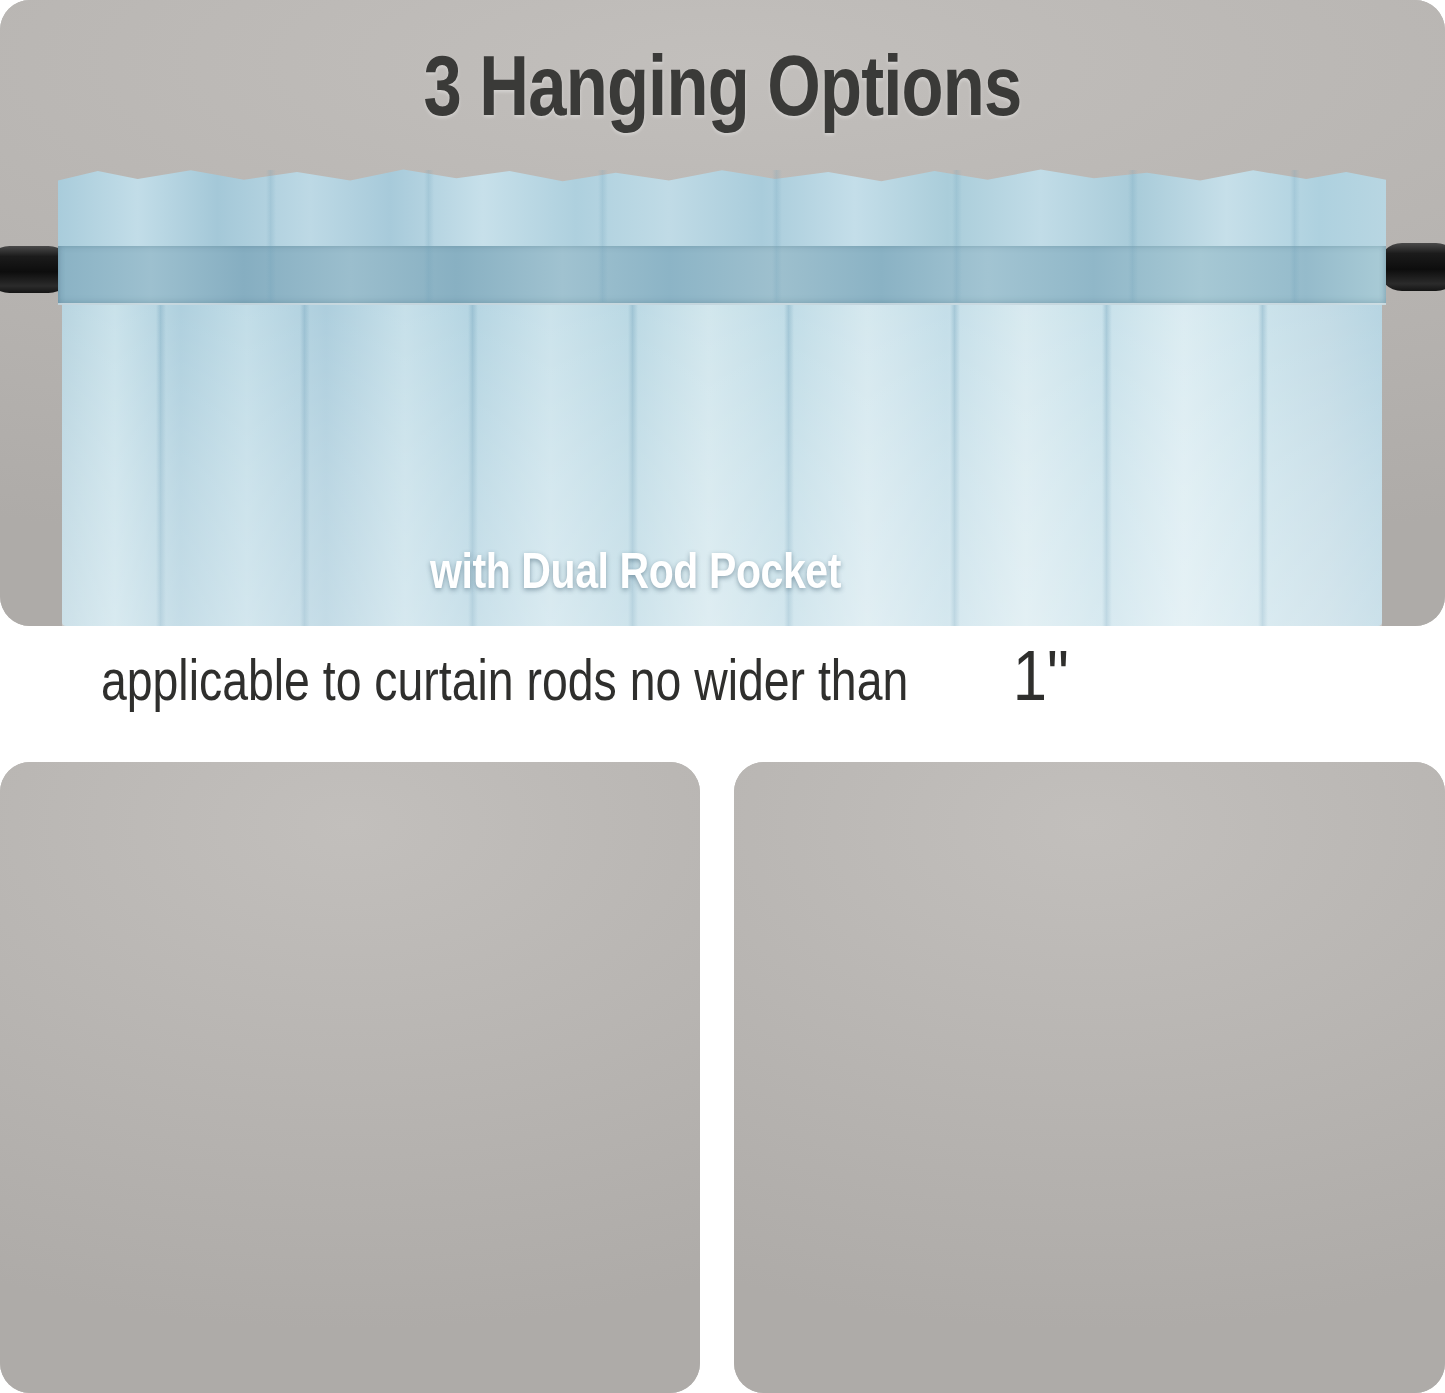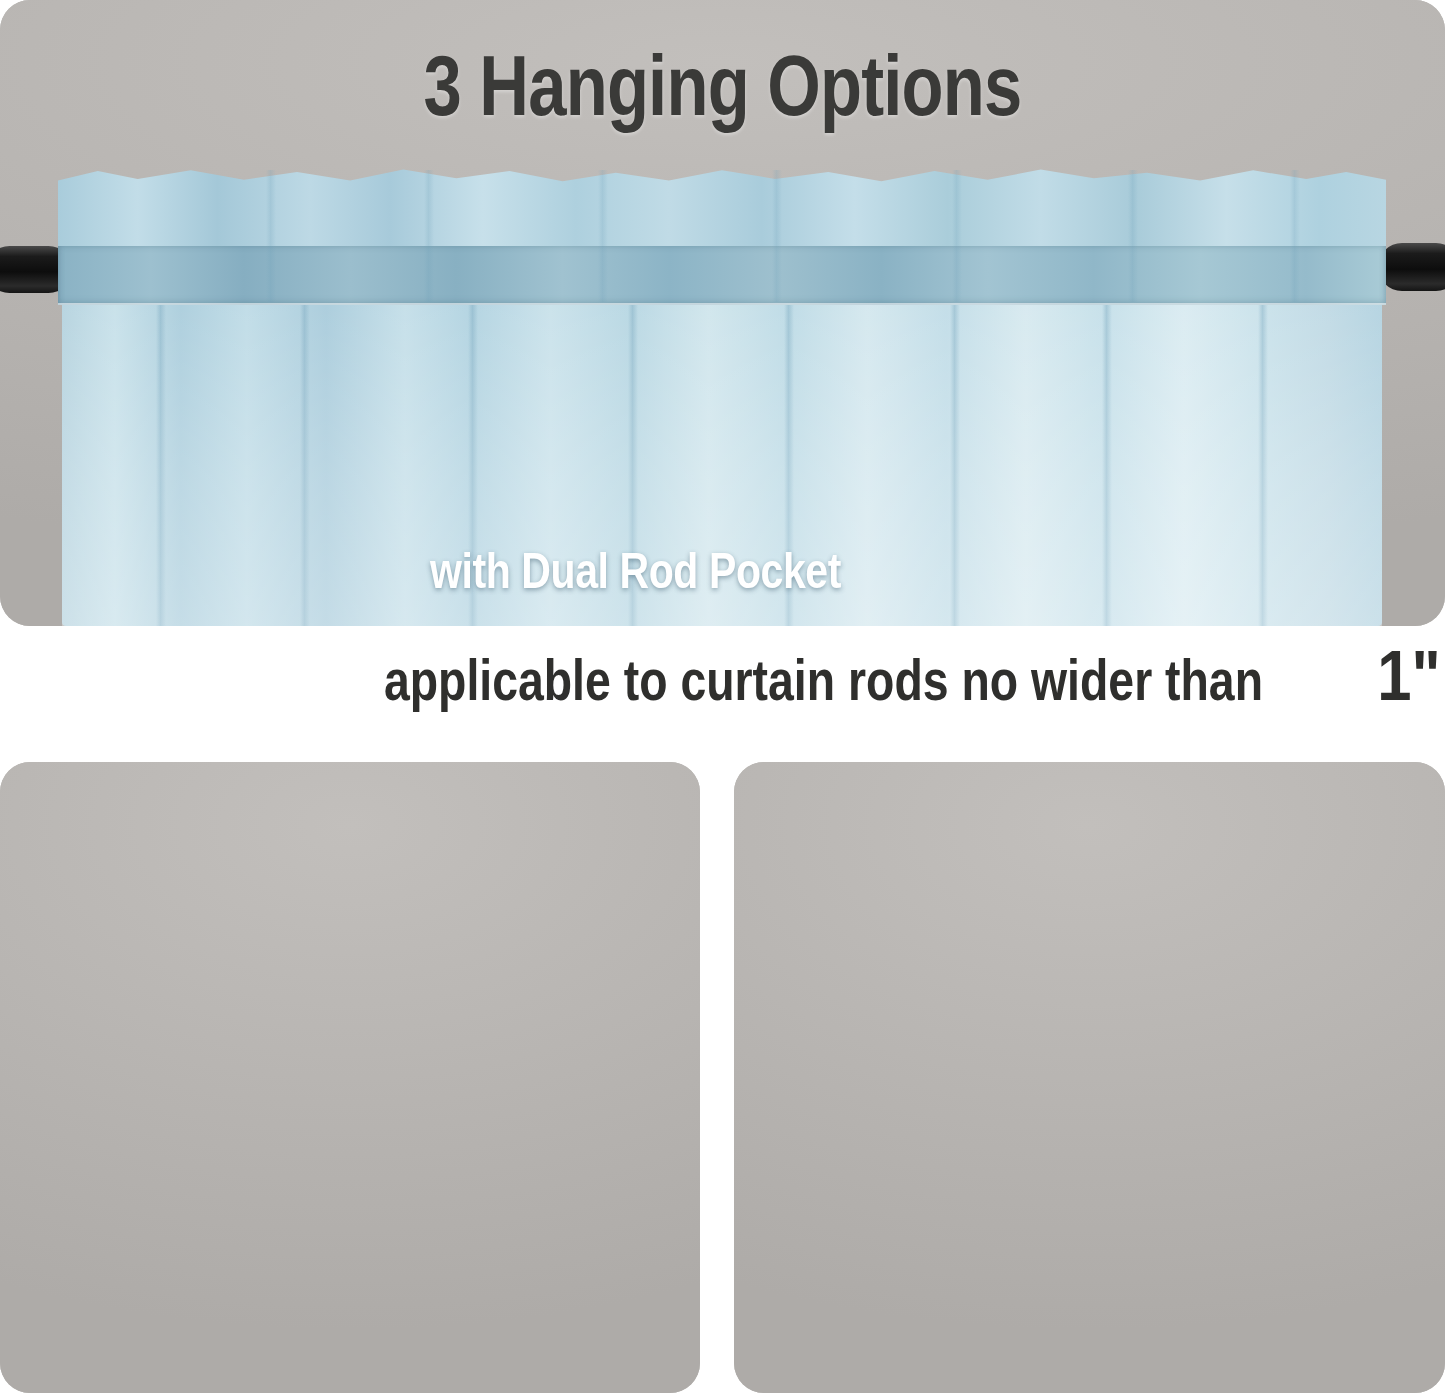--- a/index.html
+++ b/index.html
@@ -104,23 +104,23 @@
     transform:scaleX(.82);
     transform-origin:left center;
     text-shadow:0 2px 6px rgba(40,70,90,.45);
     letter-spacing:-.5px;
   }
 
   
   .midline{
     position:absolute;
     left:0; right:0;
-    text-align:right;
+    text-align:left;
     color:#2f2f2d;
-    font-weight:bold;
+    font-weight:normal;
     white-space:nowrap;
   }
   .midline .txt{ display:inline-block; transform:scaleX(.80); transform-origin:center; }
   .midline .big{ display:inline-block; transform:scaleX(.88); }
 </style>
 </head>
 <body>
 
 <div id="root">
 

